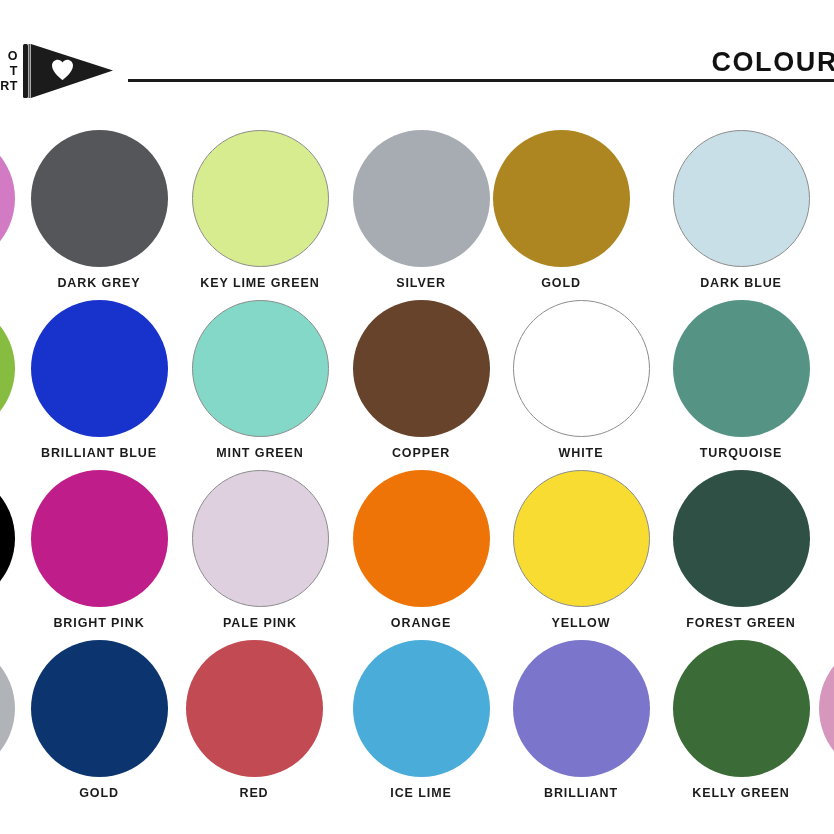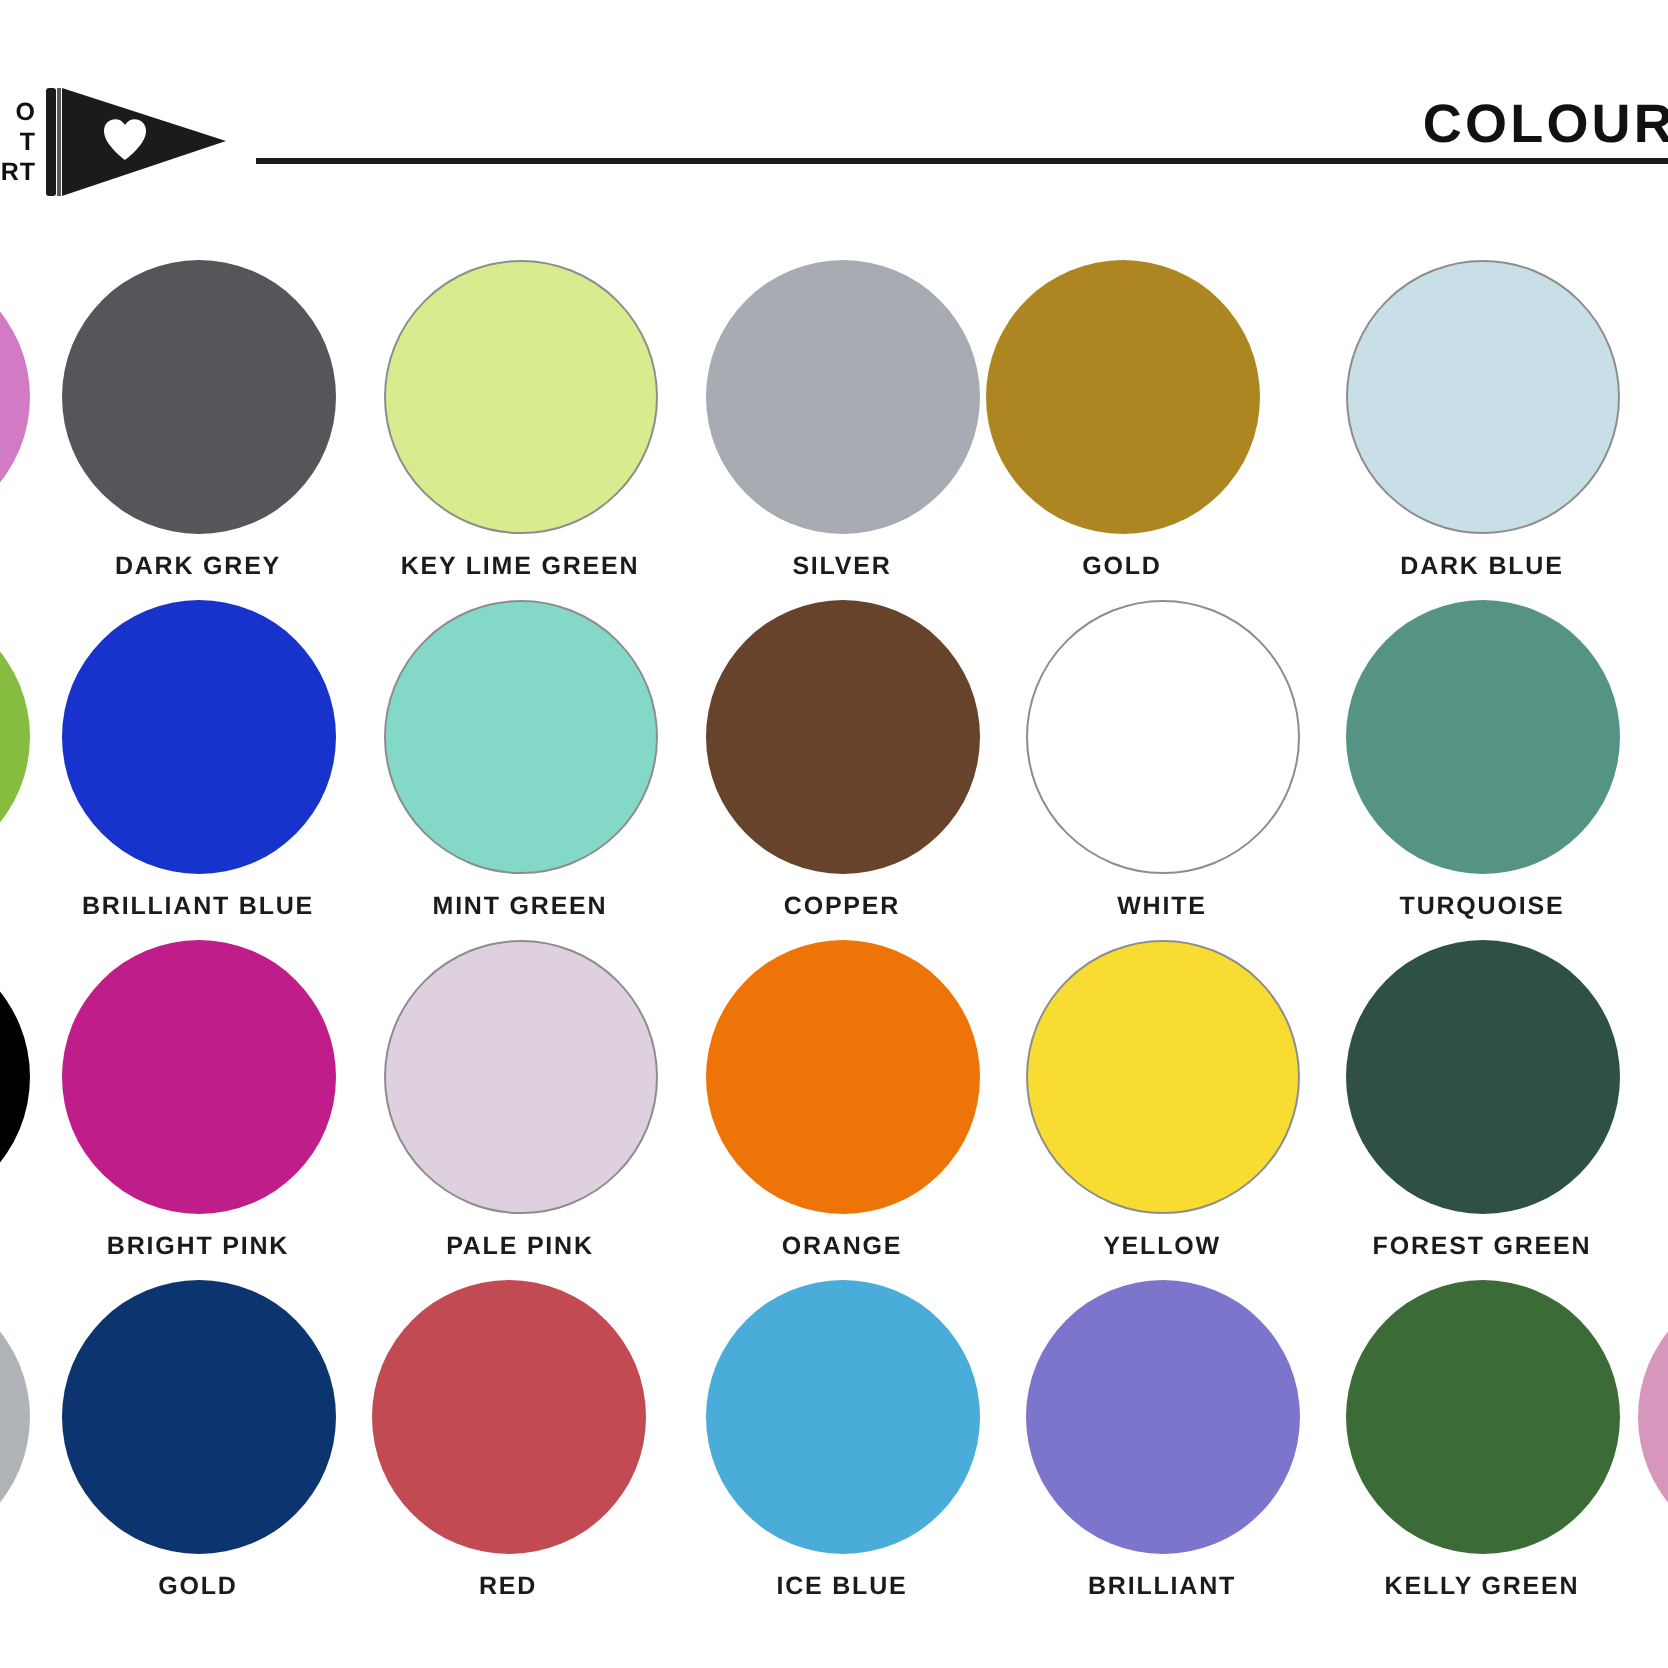--- a/index.html
+++ b/index.html
@@ -238,21 +238,21 @@
     <div class="swatch-cell" style="left:18px">
       <div class="swatch-disc" style="background: rgb(12, 53, 112);"></div>
       <div class="swatch-label">GOLD</div>
     </div>
     <div class="swatch-cell" style="left:173px">
       <div class="swatch-disc" style="background: rgb(194, 74, 83);"></div>
       <div class="swatch-label">RED</div>
     </div>
     <div class="swatch-cell" style="left:340px">
       <div class="swatch-disc" style="background: rgb(74, 172, 216);"></div>
-      <div class="swatch-label">ICE BLUE</div>
+      <div class="swatch-label">ICE LIME</div>
     </div>
     <div class="swatch-cell" style="left:500px">
       <div class="swatch-disc" style="background: rgb(123, 117, 203);"></div>
       <div class="swatch-label">BRILLIANT</div>
     </div>
     <div class="swatch-cell" style="left:660px">
       <div class="swatch-disc" style="background: rgb(59, 107, 54);"></div>
       <div class="swatch-label">KELLY GREEN</div>
     </div>
   </div>

